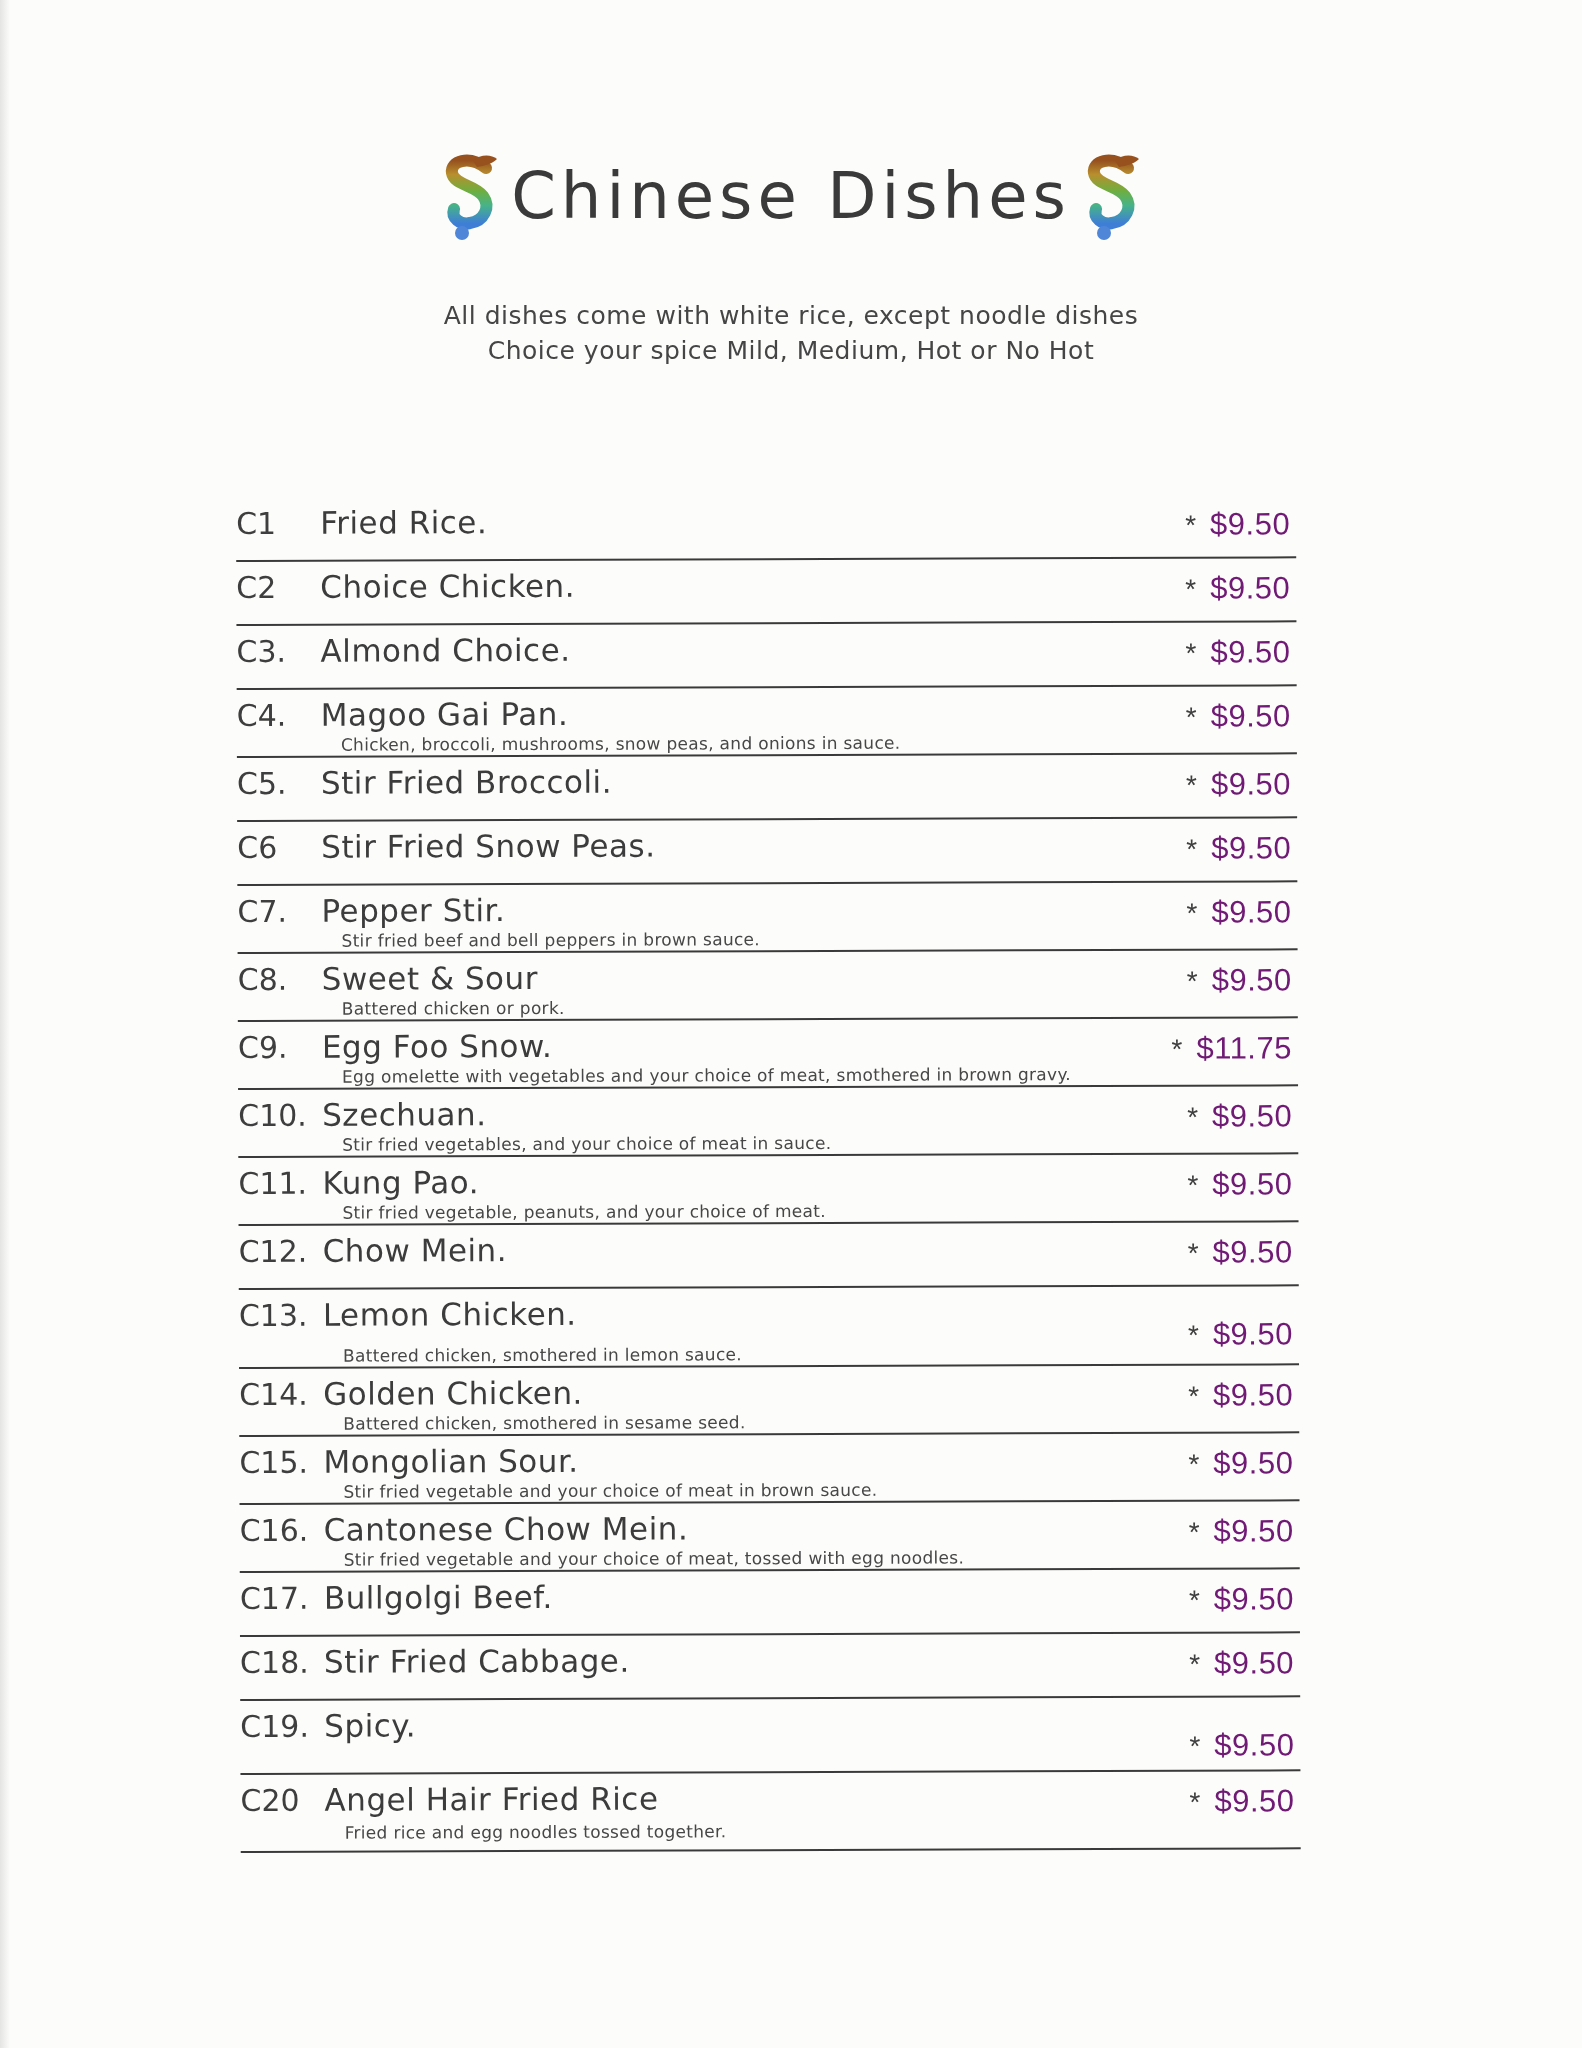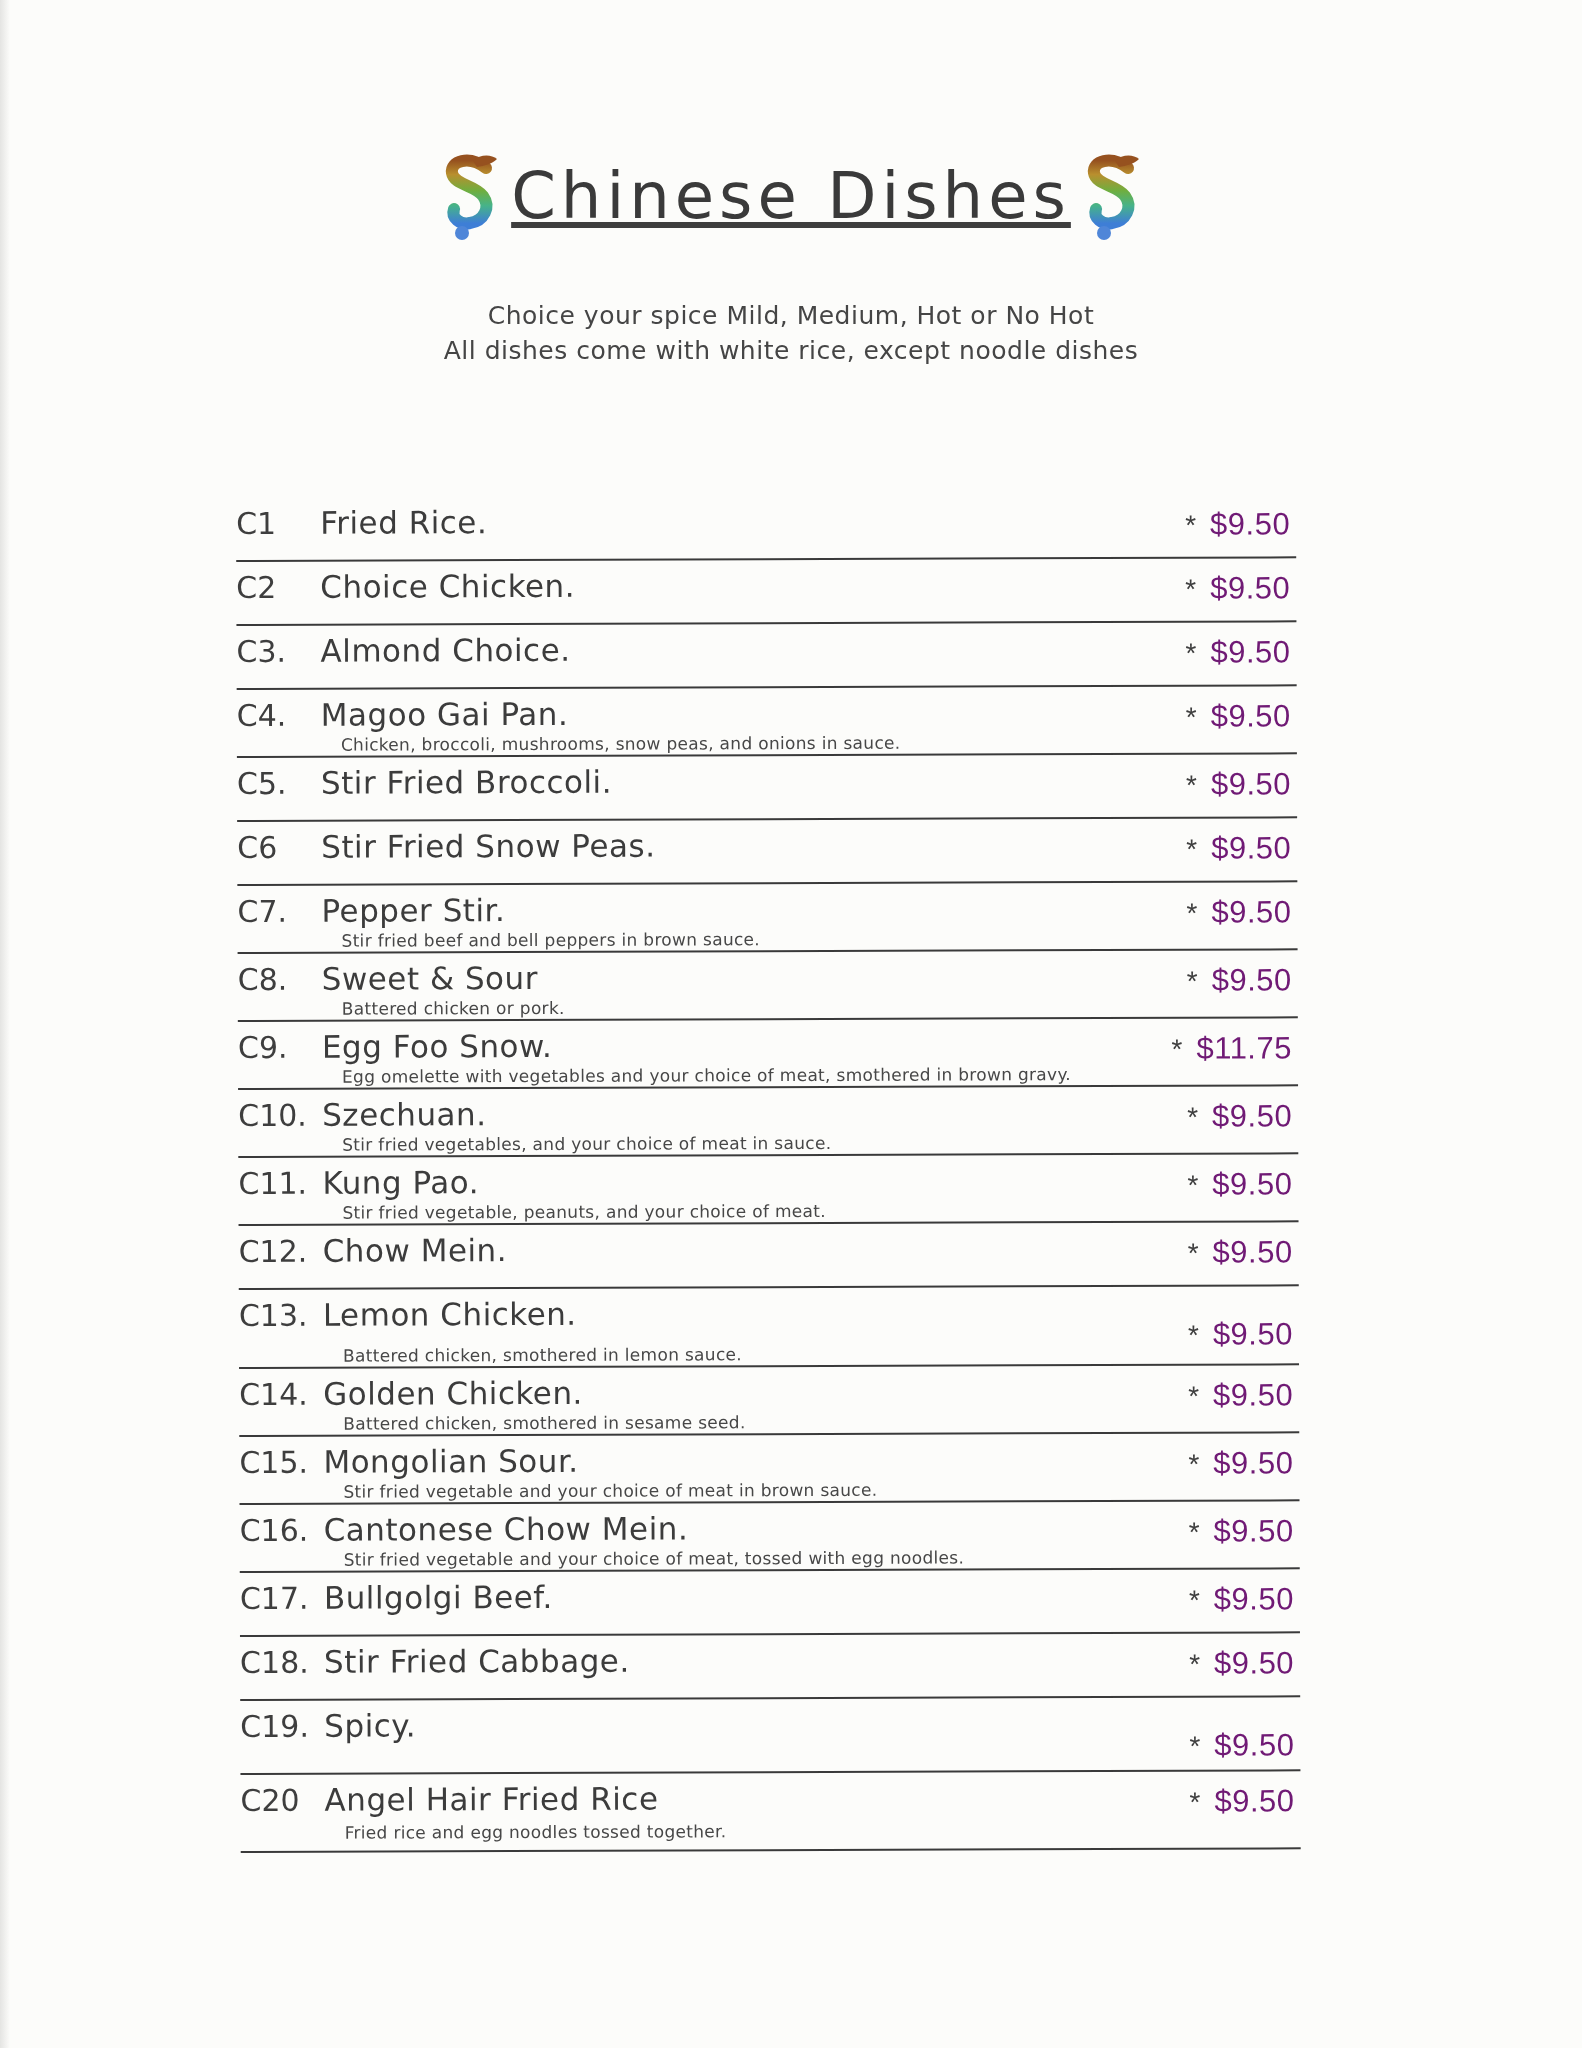--- a/index.html
+++ b/index.html
@@ -26,21 +26,20 @@
 
   
   .header {
     position: absolute;
     top: 150px;
     left: 0; right: 0;
     display: flex;
     justify-content: center;
     align-items: center;
     gap: 10px;
-    text-decoration: underline;
   }
   .page-title {
     font-size: 64px;
     letter-spacing: 5px;
     color: #3a3a3a;
     white-space: nowrap;
   }
   .dragon { width: 62px; height: 92px; flex: 0 0 auto; }
   .dragon.right { transform: scaleX(1); }
 
@@ -153,22 +152,22 @@
           <stop offset="1" stop-color="#3e7ed6"></stop>
         </linearGradient>
       </defs>
       <path d="M47 18 C30 5 11 11 13 23 C15 35 36 35 44 46 C52 57 45 71 31 73 C21 75 12 68 15 59" fill="none" stroke="url(#dgR)" stroke-width="12" stroke-linecap="round"></path>
       <path d="M34 11 C41 4 52 4 58 9 C53 14 45 16 38 17 Z" fill="#96511f"></path>
       <circle cx="23" cy="83" r="7" fill="#4f86d8"></circle>
     </svg>
   </div>
 
   <div class="notes">
+    <div>All dishes come with white rice, except noodle dishes</div>
     <div>Choice your spice Mild, Medium, Hot or No Hot</div>
-    <div>All dishes come with white rice, except noodle dishes</div>
   </div>
 
   <div class="menu">
   <div class="row">
     <div class="row-main">
       <span class="item-code">C1</span>
       <span class="item-name">Fried Rice.</span>
       <span class="price-group">
         <span class="price-marker">*</span>
         <span class="item-price">$9.50</span>

